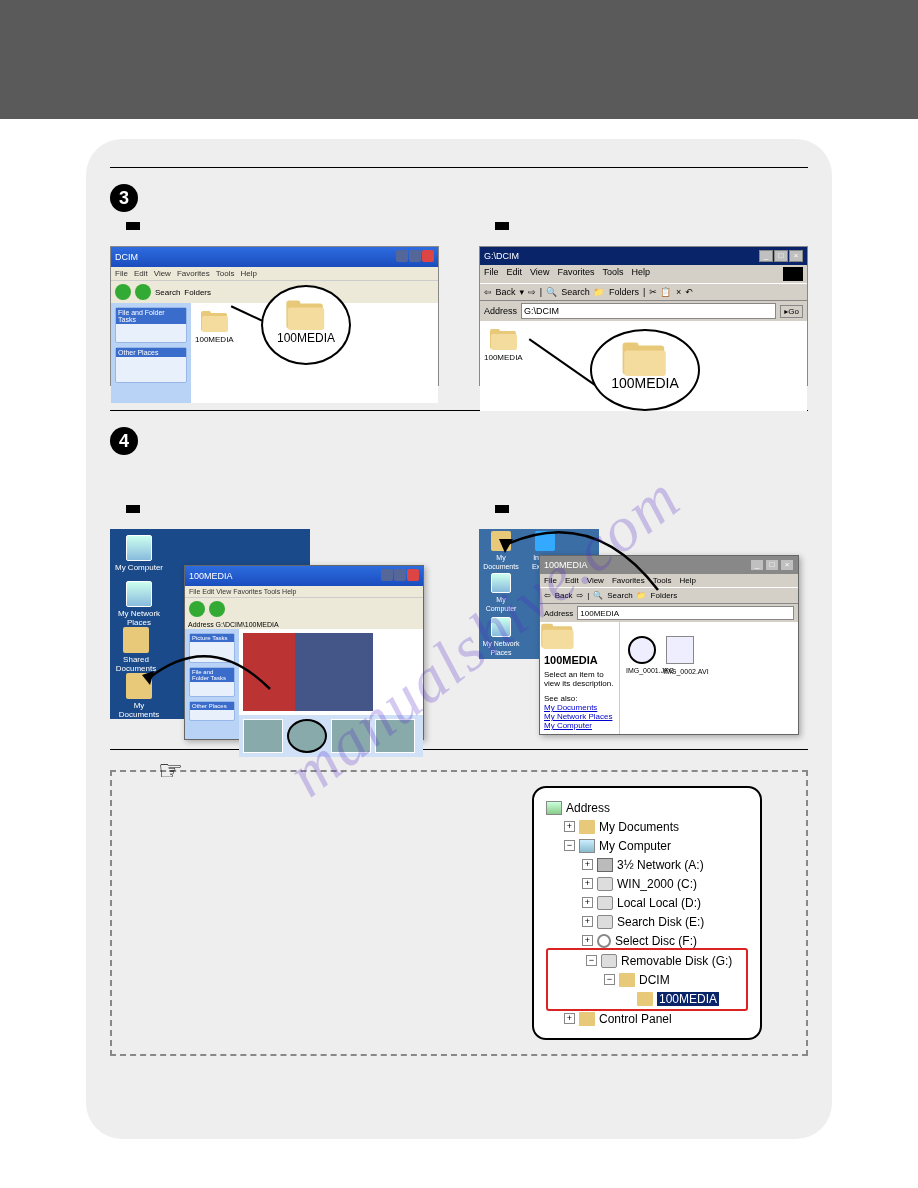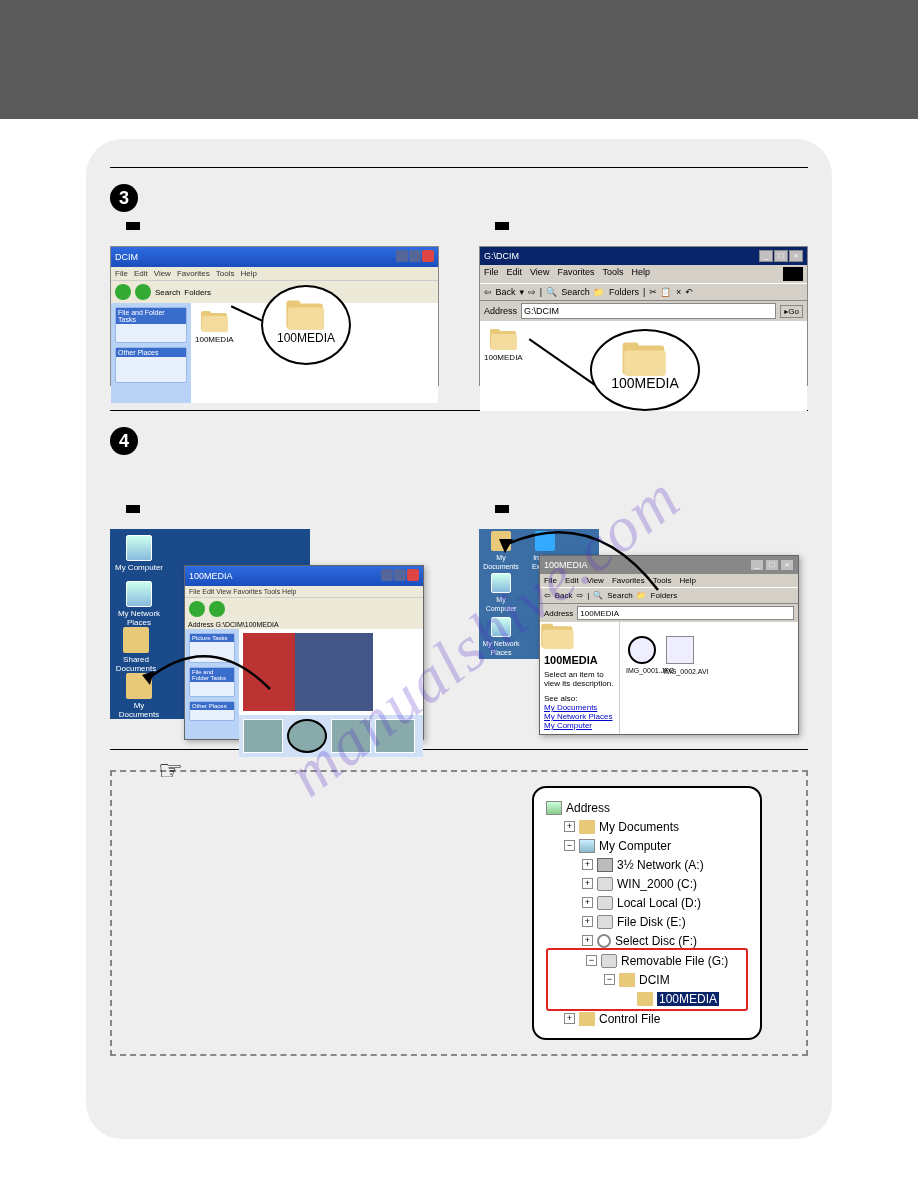--- a/index.html
+++ b/index.html
@@ -395,50 +395,50 @@
       <div class="tree-row">
           <span class="ind i2"></span>
           <span class="exp">+</span>
           <span class="ticon i-hdd"></span>
           <span>Local Local (D:)</span>
         </div>
       <div class="tree-row">
           <span class="ind i2"></span>
           <span class="exp">+</span>
           <span class="ticon i-hdd"></span>
-          <span>File Disk (E:)</span>
+          <span>Search Disk (E:)</span>
         </div>
       <div class="tree-row">
           <span class="ind i2"></span>
           <span class="exp">+</span>
           <span class="ticon i-cd"></span>
           <span>Select Disc (F:)</span>
         </div>
       <div class="red-frame">
         <div class="tree-row">
             <span class="ind i2"></span>
             <span class="exp">−</span>
             <span class="ticon i-hdd"></span>
-            <span>Removable File (G:)</span>
+            <span>Removable Disk (G:)</span>
           </div>
         <div class="tree-row">
             <span class="ind i3"></span>
             <span class="exp">−</span>
             <span class="ticon i-folder"></span>
             <span>DCIM</span>
           </div>
         <div class="tree-row">
             <span class="ind i4"></span>
             <span style="width:15px;" class="ind"></span>
             <span class="ticon i-folder"></span>
             <span class="sel">100MEDIA</span>
           </div>
       </div>
       <div class="tree-row">
           <span class="ind i1"></span>
           <span class="exp">+</span>
           <span class="ticon i-ctrl"></span>
-          <span>Control File</span>
+          <span>Control Panel</span>
         </div>
     </div>
   </div>
 
 </div>
 
 </body></html>

